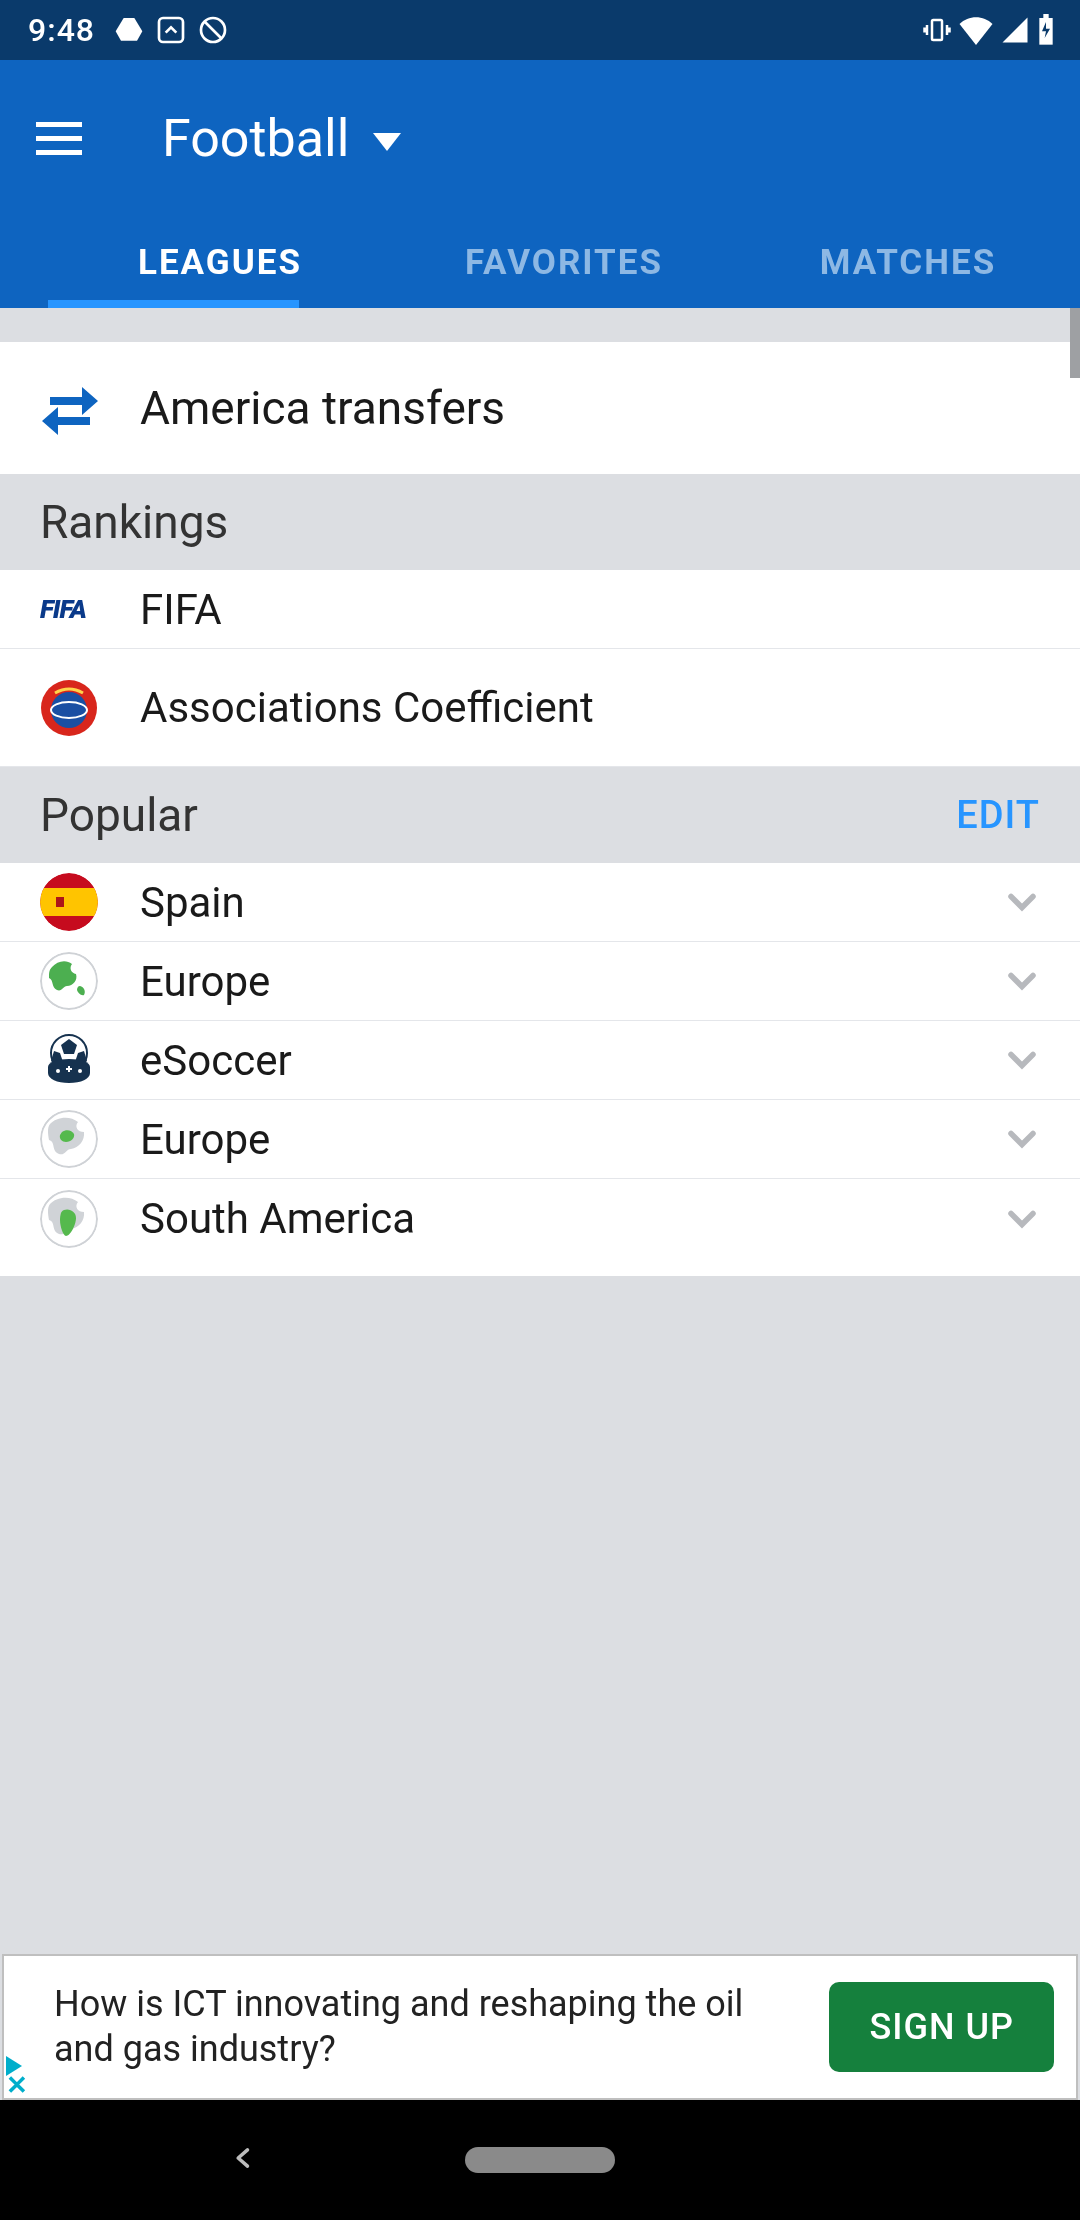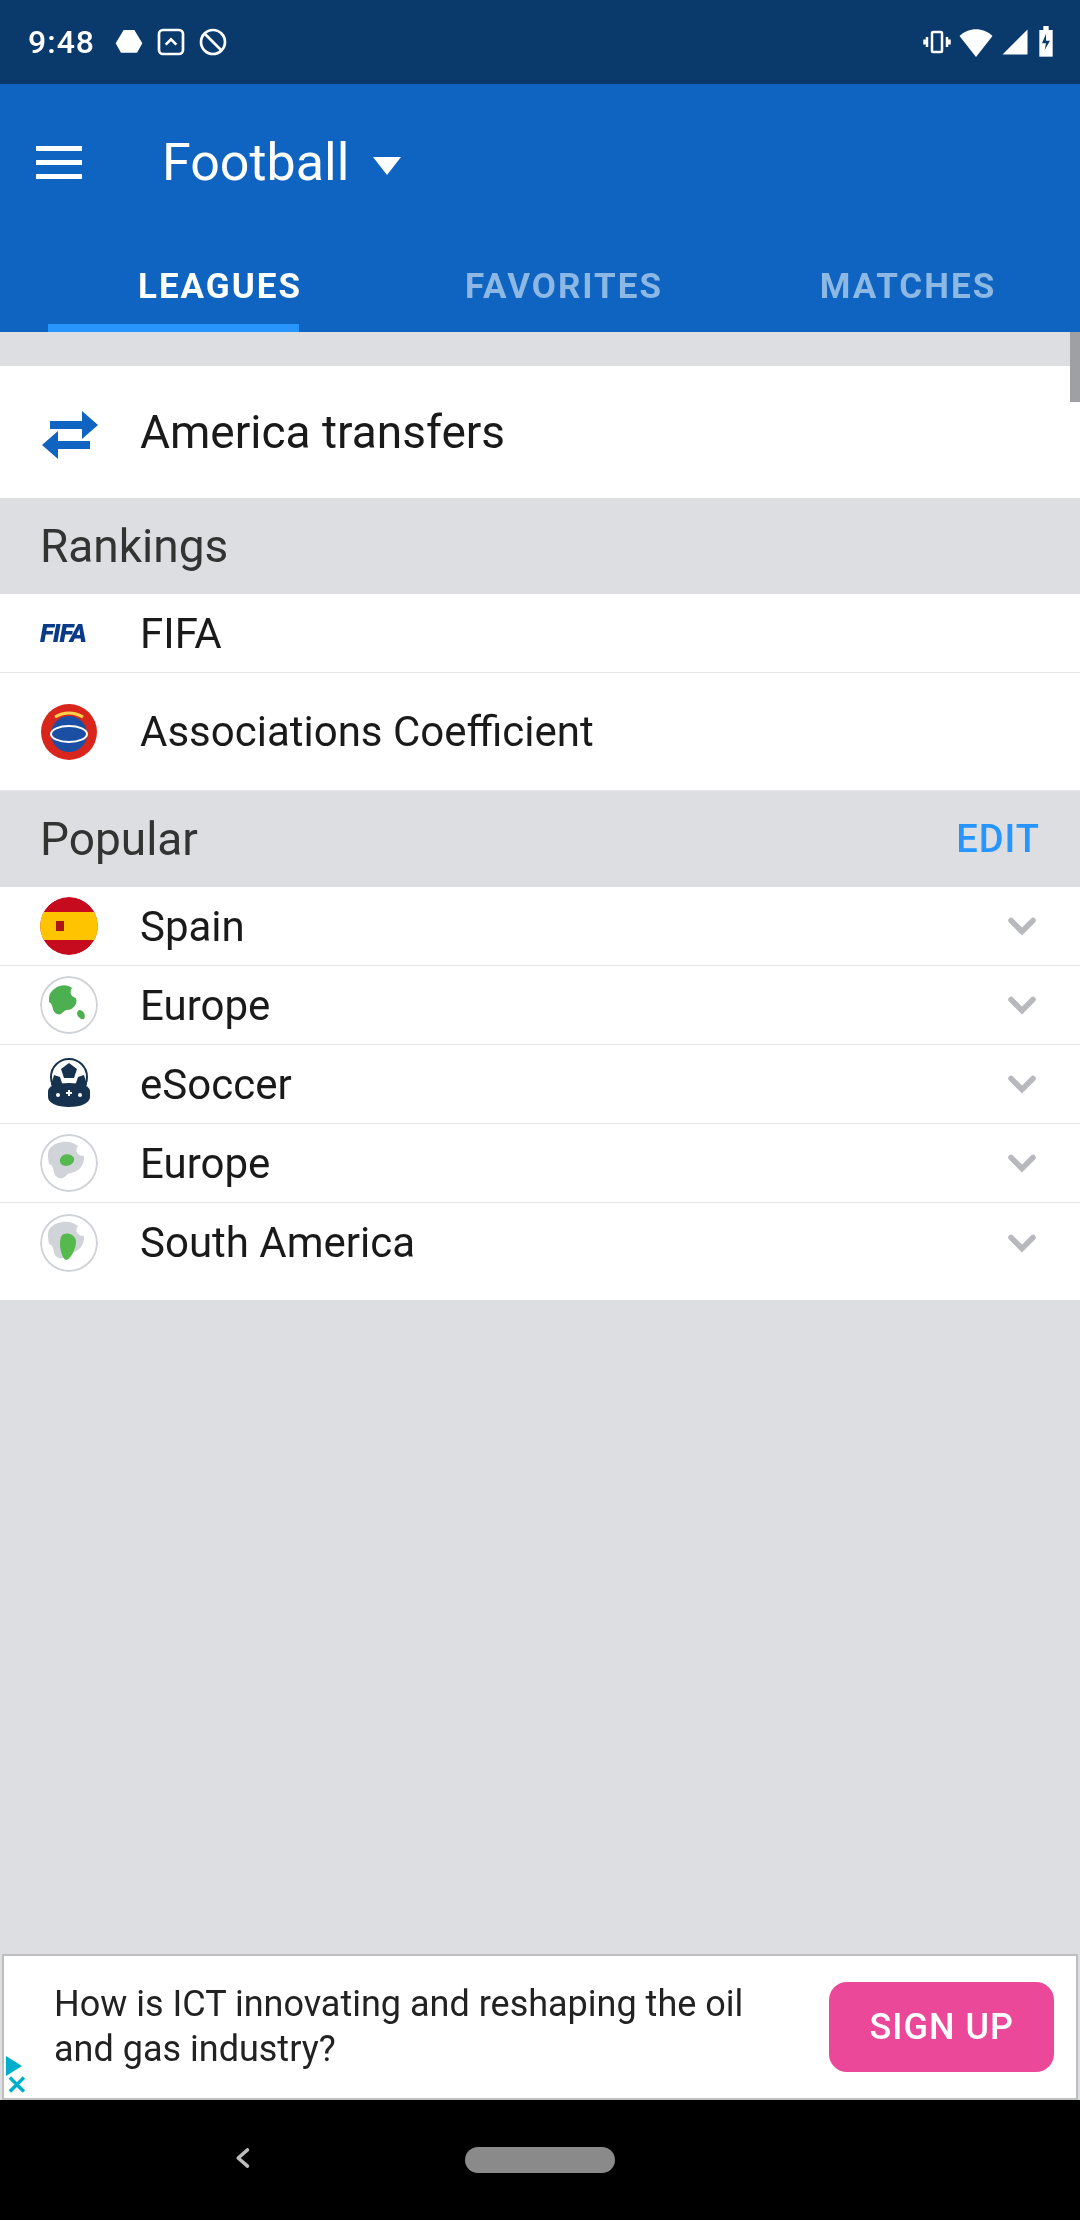--- a/index.html
+++ b/index.html
@@ -1,20 +1,20 @@
 <!DOCTYPE html>
 <html><head>
 <meta charset="utf-8">
 <style>
   * { box-sizing: border-box; margin: 0; padding: 0; }
   html, body { width: 1080px; height: 2220px; font-family: Roboto, -apple-system, sans-serif; background: #000; overflow: hidden; }
   .screen { width: 1080px; height: 2220px; display: flex; flex-direction: column; background: #dcdee2; }
   
   
-  .status-bar { height: 84px; background: #0a3a6b; display: flex; align-items: center; justify-content: space-between; padding: 0 24px 0 28px; color: #fff; }
+  .status-bar { height: 60px; background: #0a3a6b; display: flex; align-items: center; justify-content: space-between; padding: 0 24px 0 28px; color: #fff; }
   .status-left { display: flex; align-items: center; gap: 18px; }
   .status-time { font-size: 32px; font-weight: 500; letter-spacing: 1px; }
   .status-icons-left { display: flex; gap: 10px; }
   .status-right { display: flex; align-items: center; gap: 6px; }
   
   
   .app-header { background: #0e64c0; color: #fff; }
   .app-title-row { height: 156px; display: flex; align-items: center; padding: 0 24px; }
   .hamburger { width: 56px; height: 56px; display: flex; flex-direction: column; justify-content: center; gap: 9px; margin-left: 12px; margin-right: 70px; cursor: pointer; }
   .hamburger span { display:block; height: 5px; width: 46px; background:#fff; }
@@ -44,21 +44,21 @@
   .section-action { font-size: 38px; font-weight: 500; color: #2795ff; letter-spacing: 1px; }
   
   .chevron { width: 44px; height: 44px; display:flex; align-items:center; justify-content:center; }
   .chevron svg { width: 44px; height: 44px; }
   
   .flag { width: 58px; height: 58px; border-radius: 50%; }
   
   
   .ad { background: #fff; border: 2px solid #bfbfbf; margin: 0 2px; height: 146px; display:flex; align-items:center; padding: 0 22px 0 50px; position: relative; }
   .ad-text { font-size: 36px; line-height: 1.25; color: #222; flex:1; padding-right: 20px;}
-  .ad-btn { background: #ec4899; color:#fff; font-size: 36px; font-weight: 500; padding: 24px 40px; border-radius: 18px; letter-spacing: 1px; }
+  .ad-btn { background: #15803d; color:#fff; font-size: 36px; font-weight: 500; padding: 24px 40px; border-radius: 10px; letter-spacing: 1px; }
   .ad-marker1 { position:absolute; left:2px; bottom:22px; width:0;height:0; border-top:10px solid transparent; border-bottom:10px solid transparent; border-left:16px solid #00aecb; }
   .ad-marker2 { position:absolute; left:2px; bottom:-2px; font-size:26px; color:#00aecb; font-weight:700; }
   
   
   .navbar { height: 120px; background: #000; display:flex; align-items:center; justify-content:center; position: relative; }
   .nav-back { position:absolute; left: 230px; }
   .nav-pill { width: 150px; height: 26px; background: #8a8a8a; border-radius: 20px; }
   
   .scroll-hint { position:absolute; right:0; top:0; width: 10px; height: 70px; background: #9ea0a3; }
 </style>

